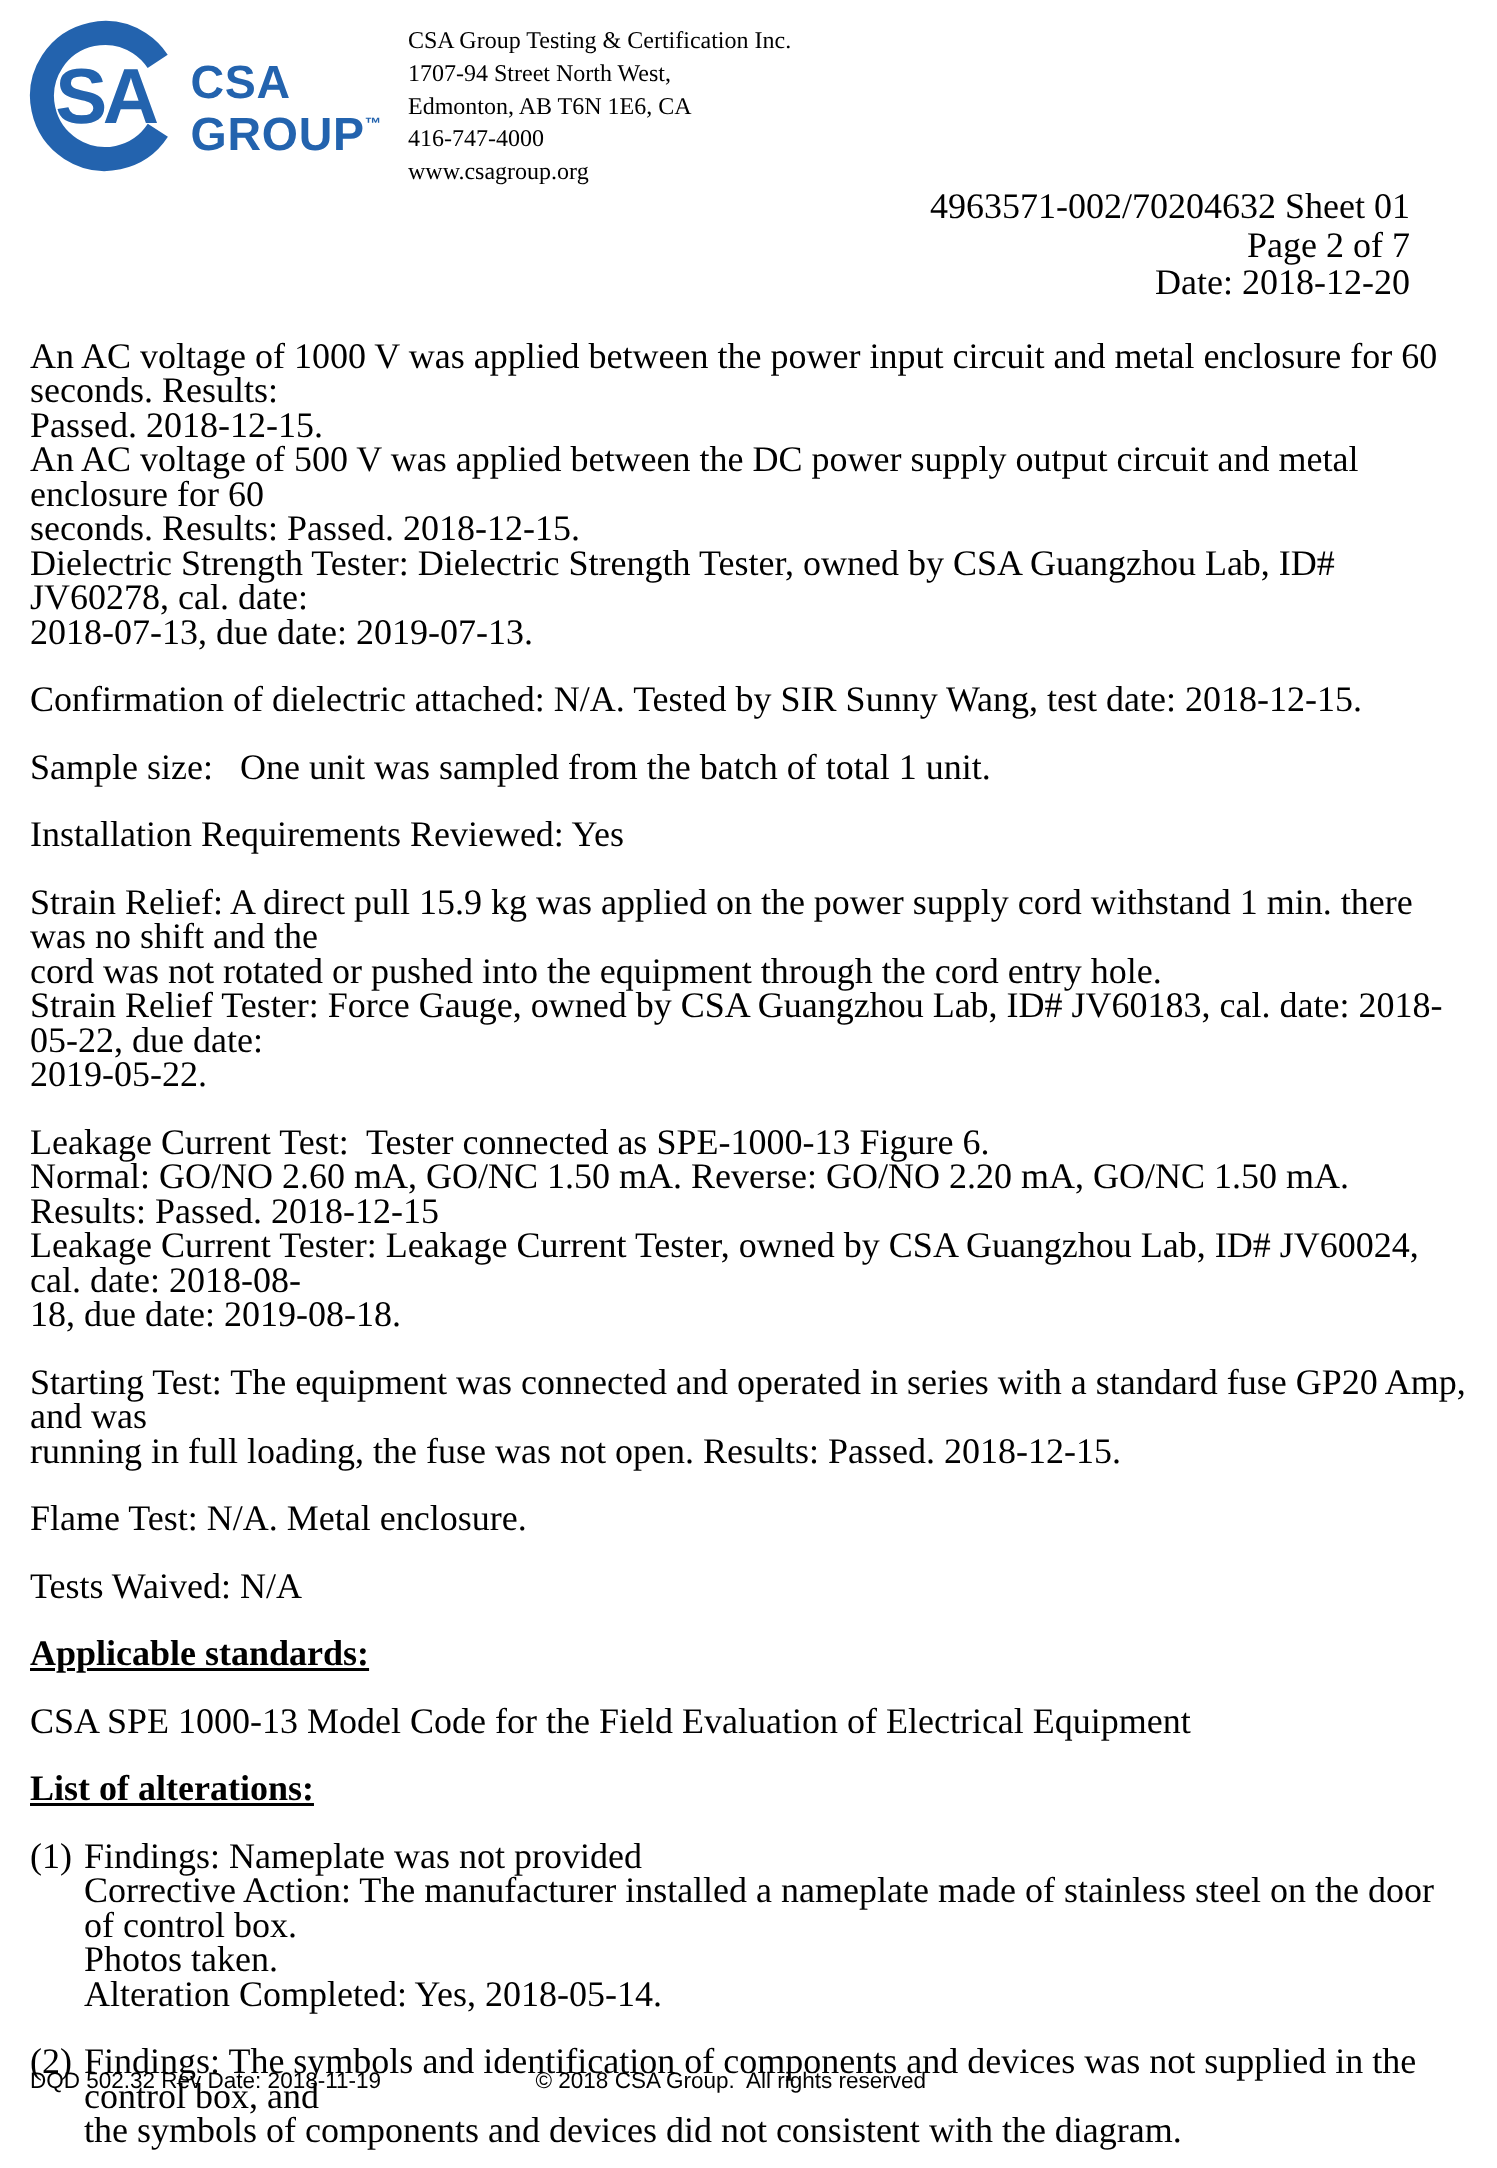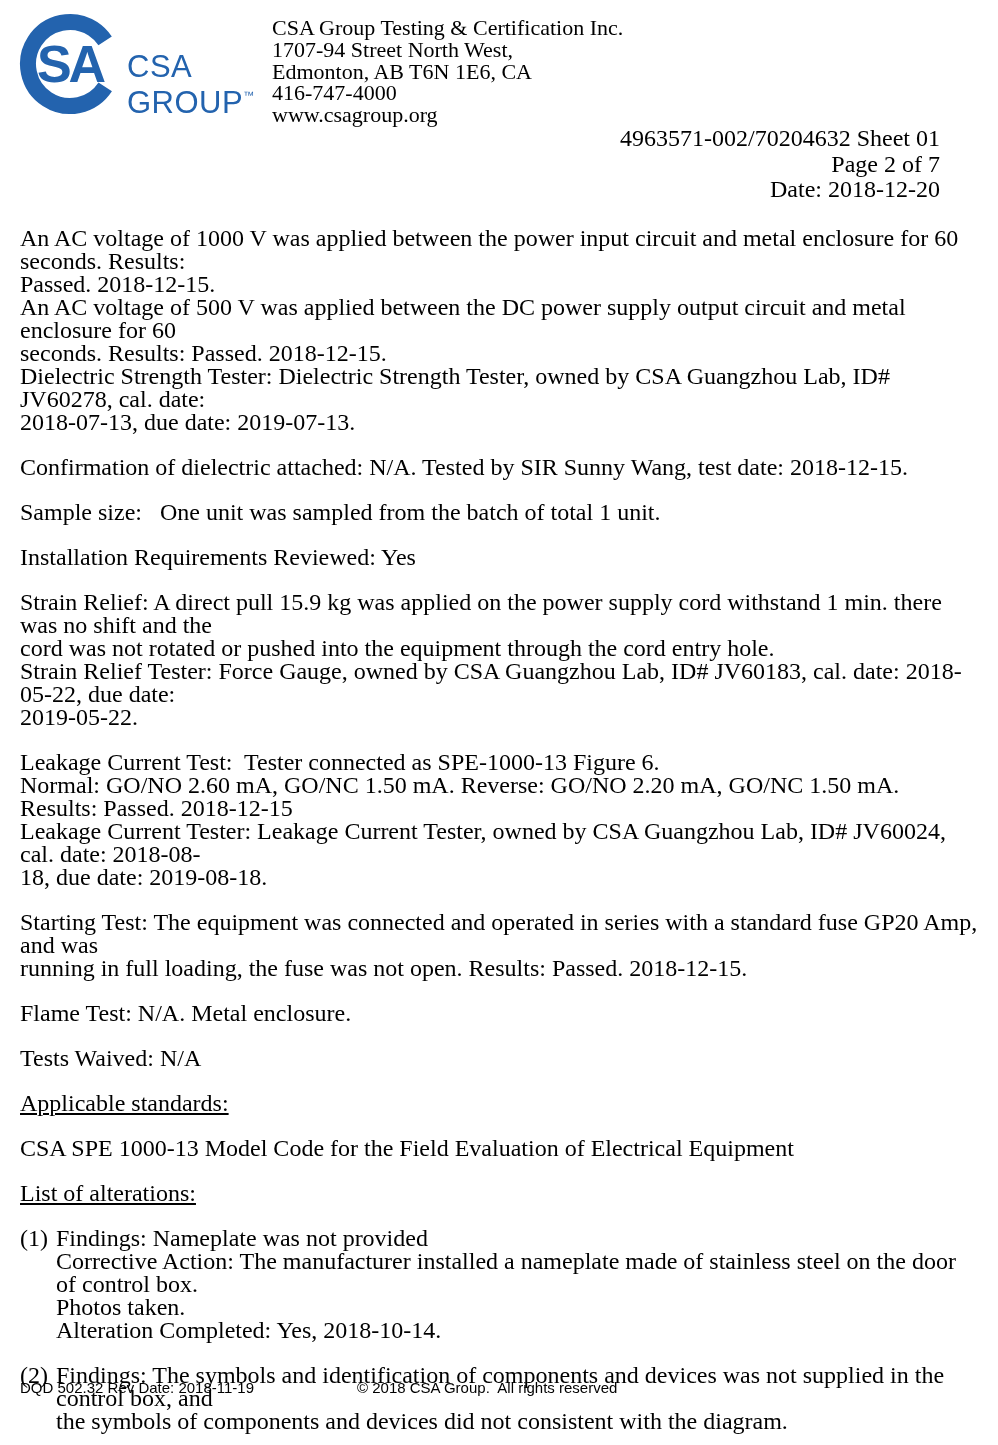--- a/index.html
+++ b/index.html
@@ -20,51 +20,51 @@
   .logo-mark { position: absolute; left: 18px; top: 12px; }
   .logo-ring { fill: none; stroke: var(--brand-blue); stroke-width: 16; }
   .logo-mark-letters {
     fill: var(--brand-blue);
     font-family: "Liberation Sans", "DejaVu Sans", sans-serif;
     font-weight: bold;
     font-size: 52px;
     letter-spacing: -3px;
   }
   .logo-text {
-    position: absolute; left: 127px; top: 52px;
+    position: absolute; left: 127px; top: 40px;
     font-family: "Liberation Sans", "DejaVu Sans", sans-serif;
-    font-weight: normal;
+    font-weight: bold;
     color: var(--brand-blue);
     font-size: 31px;
     line-height: 29px;
     letter-spacing: 0.5px;
   }
   .logo-tm { font-size: 11px; vertical-align: 14px; letter-spacing: 0; }
 
   .address {
     position: absolute; left: 272px; top: 17px;
-    font-size: 22px; line-height: 21.8px;
+    font-size: 16px; line-height: 21.8px;
     white-space: pre;
   }
   .ref-block {
     position: absolute; right: 58px; top: 126px;
     text-align: right;
     font-size: 24px; line-height: 25.5px;
     white-space: pre;
   }
 
   
   .doc-body {
     position: absolute; left: 20px; top: 227px; width: 958px;
     font-size: 24px; line-height: 23px;
   }
   .para { margin: 0 0 22px 0; white-space: pre-wrap; }
   .heading {
     margin: 0 0 22px 0;
-    font-weight: normal;
+    font-weight: bold;
     text-decoration: underline;
     white-space: pre-wrap;
   }
   .alteration { display: flex; margin: 0 0 22px 0; }
   .alteration .marker { flex: none; width: 36px; }
   .alteration .item-text { white-space: pre-wrap; }
 
   
   .doc-footer {
     position: absolute; left: 20px; top: 1379px; width: 958px;
@@ -126,21 +126,21 @@
     <p class="heading">Applicable standards:</p>
     <p class="para">CSA SPE 1000-13 Model Code for the Field Evaluation of Electrical Equipment</p>
 
     <p class="heading">List of alterations:</p>
 
     <div class="alteration">
       <span class="marker">(1)</span>
       <span class="item-text">Findings: Nameplate was not provided
 Corrective Action: The manufacturer installed a nameplate made of stainless steel on the door of control box.
 Photos taken.
-Alteration Completed: Yes, 2018-10-14.</span>
+Alteration Completed: Yes, 2018-05-14.</span>
     </div>
 
     <div class="alteration">
       <span class="marker">(2)</span>
       <span class="item-text">Findings: The symbols and identification of components and devices was not supplied in the control box, and
 the symbols of components and devices did not consistent with the diagram.</span>
     </div>
   </main>
 
   <footer class="doc-footer">

